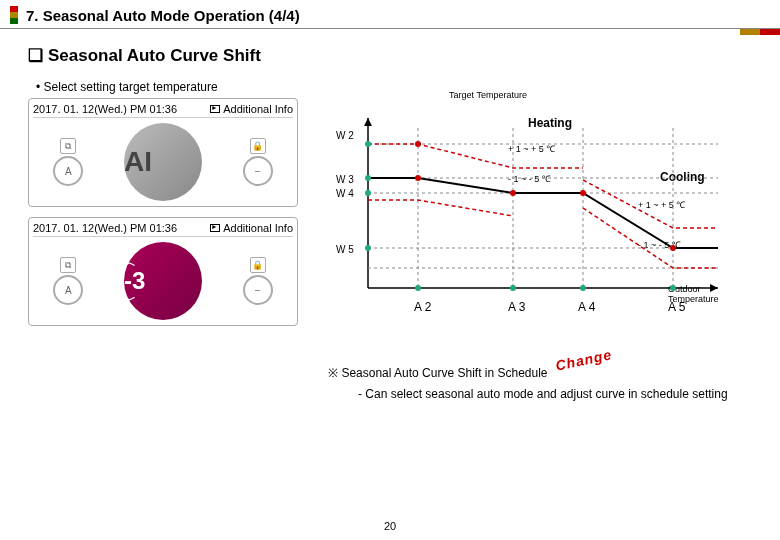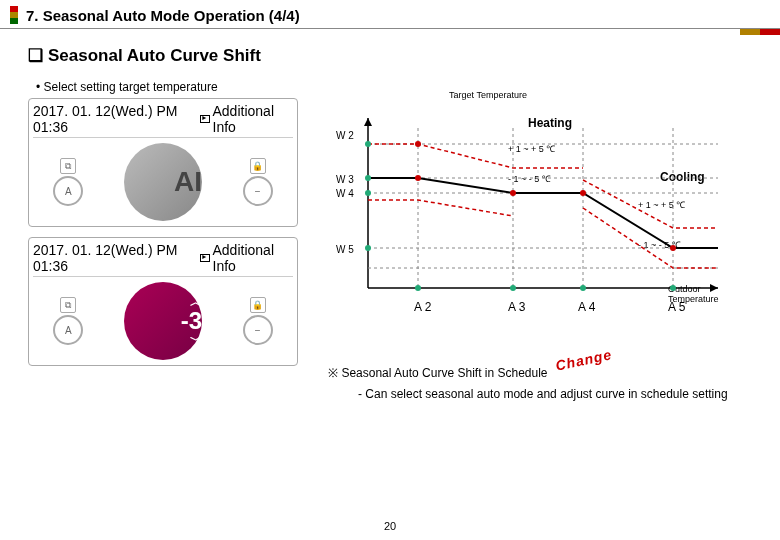--- a/index.html
+++ b/index.html
@@ -10,29 +10,29 @@
   .accent-row { height: 6px; display: flex; justify-content: flex-end; margin-bottom: 6px; }
   .accent-block { width: 20px; height: 6px; }
   .content { padding: 4px 28px 4px 28px; }
   .desc { font-size: 13px; margin-bottom: 10px; }
   .sect-head { font-size: 17px; font-weight: bold; margin-bottom: 14px; }
   .bullet-head { font-size: 12px; margin: 4px 0 4px 8px; }
   .two-col { display: flex; }
   .left-col { width: 290px; }
   .right-col { flex: 1; position: relative; padding-left: 10px; }
   .device-panel { width: 270px; border: 1px solid #aaa; border-radius: 4px; margin-bottom: 10px; padding: 4px; }
-  .panel-top { display: flex; justify-content: space-between; font-size: 14px; border-bottom: 1px solid #ccc; padding-bottom: 2px; margin-bottom: 4px; }
+  .panel-top { display: flex; justify-content: space-between; font-size: 11px; border-bottom: 1px solid #ccc; padding-bottom: 2px; margin-bottom: 4px; }
   .addl { display: flex; align-items: center; gap: 3px; justify-content: center; }
   .addl-icon { width: 10px; height: 8px; border: 1px solid #000; position: relative; }
   .addl-icon::after { content: "▸"; position: absolute; left: 1px; top: -3px; font-size: 8px; }
   .panel-body { display: flex; align-items: center; justify-content: space-around; height: 80px; }
   .side-ctrl { display: flex; flex-direction: column; align-items: center; font-size: 8px; color: #666; gap: 2px; }
   .mini-icon { width: 16px; height: 16px; border: 1px solid #aaa; border-radius: 2px; display: flex; align-items: center; justify-content: center; font-size: 9px; }
   .circle-ctrl { width: 30px; height: 30px; border: 2px solid #aaa; border-radius: 50%; display: flex; align-items: center; justify-content: center; font-size: 10px; }
-  .big-circle { width: 78px; height: 78px; border-radius: 50%; display: flex; flex-direction: column; align-items: flex-end; justify-content: center; font-size: 24px; font-weight: bold; color: #fff; }
+  .big-circle { width: 78px; height: 78px; border-radius: 50%; display: flex; flex-direction: column; align-items: flex-start; justify-content: center; font-size: 24px; font-weight: bold; color: #fff; }
   .big-circle.grey { background: linear-gradient(135deg, #bbb, #888); color: #444; font-size: 28px; }
   .big-circle.purple { background: linear-gradient(135deg, #a05, #704); }
   .big-circle .chev { font-size: 12px; line-height: 10px; }
   
   .chart-wrap { position: relative; width: 410px; height: 260px; }
   .chart-lbl { position: absolute; font-size: 10px; }
   .y-title { left: 120px; top: -8px; font-size: 9px; text-align: center; width: 80px; }
   .heating-lbl { left: 200px; top: 18px; font-size: 12px; font-weight: bold; }
   .cooling-lbl { left: 332px; top: 72px; font-size: 12px; font-weight: bold; }
   .x-title { right: 0; top: 186px; font-size: 9px; text-align: left; width: 70px; }

